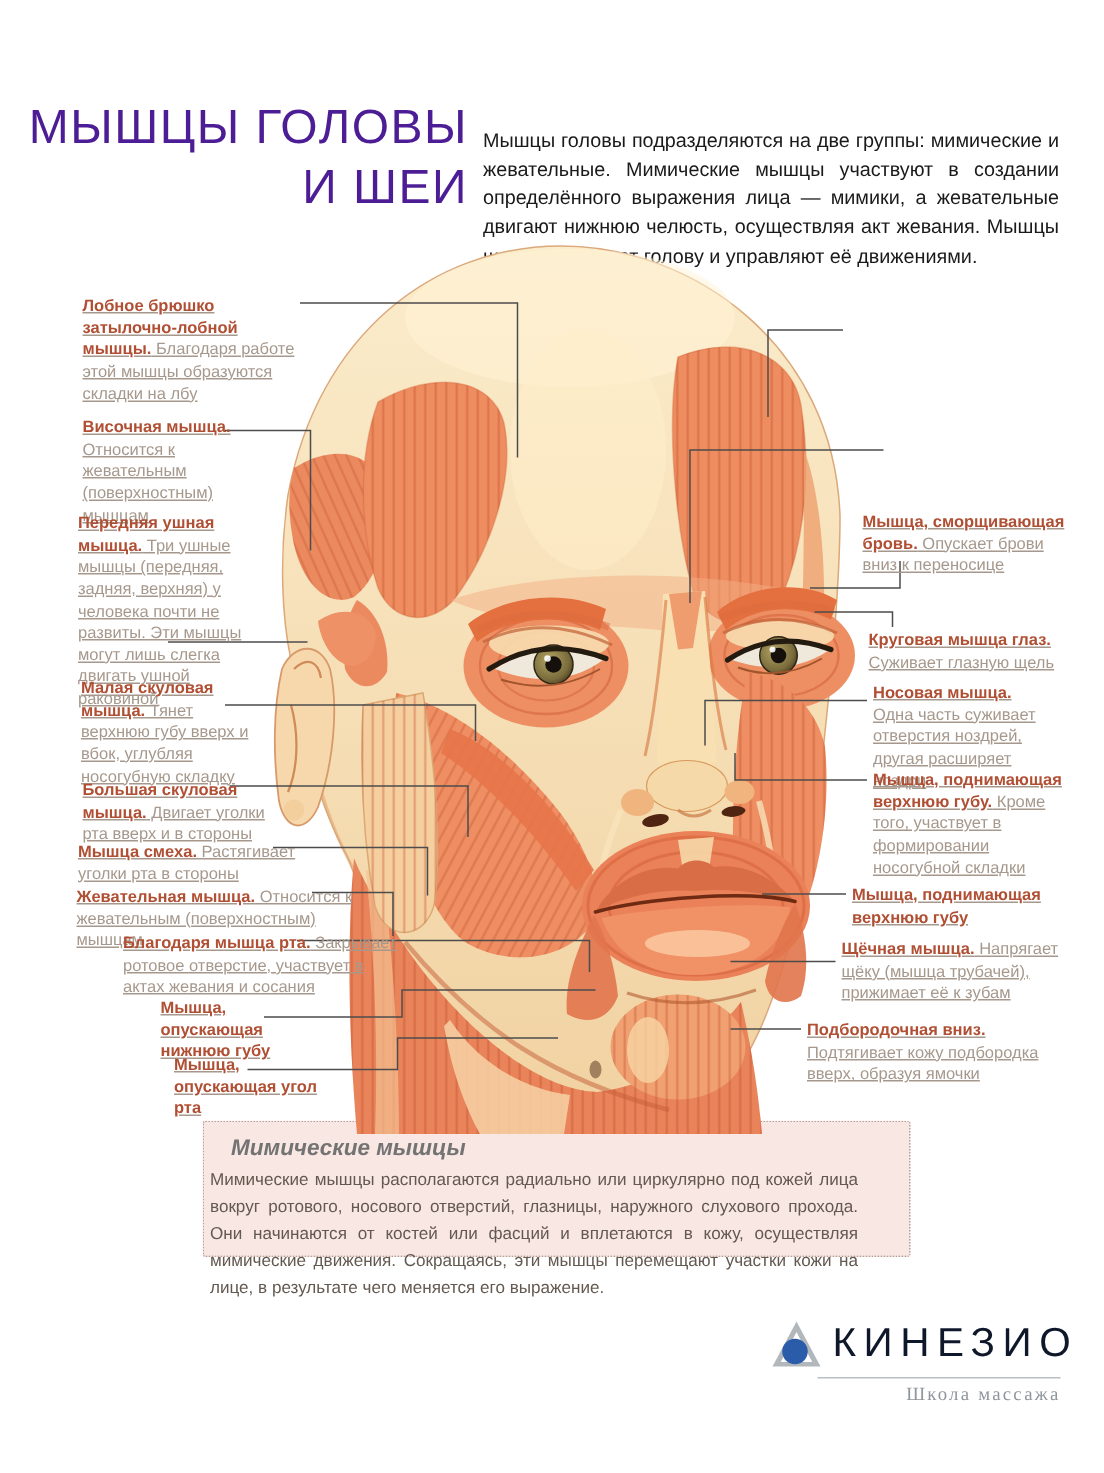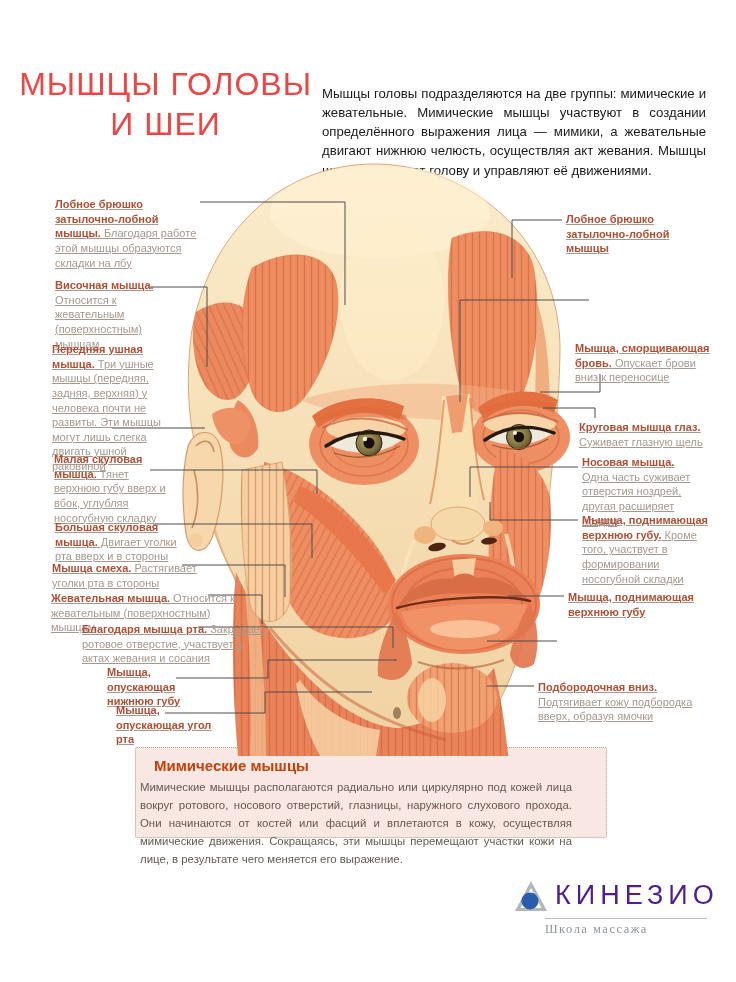--- a/index.html
+++ b/index.html
@@ -1,35 +1,35 @@
 <!DOCTYPE html>
 <html><head>
 <meta charset="utf-8">
 <style>
   html,body{margin:0;padding:0;background:#e8e8e8;}
   .poster{position:relative;width:736px;height:982px;background:#ffffff;overflow:hidden;
           font-family:"Liberation Sans",sans-serif;margin:0 auto;}
-  .title{position:absolute;right:424px;top:64px;text-align:center;color:#ef4444;
+  .title{position:absolute;right:424px;top:64px;text-align:right;color:#4c1d95;
          font-size:32px;line-height:40px;font-weight:500;letter-spacing:1px;white-space:nowrap;}
   .intro{position:absolute;left:322px;top:60px;width:384px;font-size:13.2px;line-height:1.45;
          font-weight:500;color:#1a1a1a;text-align:justify;margin-top:24px;}
   .lbl{position:absolute;font-size:11px;line-height:1.33;color:#a6988c;font-weight:500;z-index:3;text-decoration:underline;}
   .lbl b{color:#b04f33;font-weight:700;}
   .face-svg{position:absolute;left:0;top:0;z-index:2;}
   .infobox{position:absolute;left:135px;top:747px;width:472px;height:91px;z-index:1;
            background:#f9e7e3;border:1.5px dotted #b3a195;box-sizing:border-box;border-radius:2px;}
-  .infobox h3{margin:9px 0 4px 18px;font-size:15px;color:#c2410c;font-weight:700;}
+  .infobox h3{margin:9px 0 4px 18px;font-size:15px;color:#737373;font-weight:700;font-style:italic;}
   .infobox p{margin:0 0 0 4px;width:432px;font-size:11.4px;line-height:1.58;color:#645950;
              font-weight:500;text-align:justify;}
   .logo{position:absolute;left:513px;top:877px;width:200px;height:60px;z-index:3;}
   .logo .tri{position:absolute;left:0;top:2px;}
   .logo .brand{position:absolute;left:42px;top:0;font-size:27px;font-weight:500;letter-spacing:5px;
-               color:#4c1d95;line-height:36px;}
+               color:#0f172a;line-height:36px;}
   .logo .rule{position:absolute;left:32px;top:41px;width:162px;border-top:1px solid #b9bec2;}
-  .logo .tagline{position:absolute;left:32px;top:45px;width:162px;text-align:left;
+  .logo .tagline{position:absolute;left:32px;top:45px;width:162px;text-align:right;
                  font-family:"Liberation Serif",serif;font-size:12.5px;letter-spacing:1.5px;color:#8f959b;}
 </style>
 </head>
 <body>
 
 <div class="poster">
 
   <div class="title">
     <div>МЫШЦЫ ГОЛОВЫ</div>
     <div>И ШЕИ</div>
@@ -207,26 +207,26 @@
   <div class="lbl" style="left:55px;top:278px;width:120px"><b>Височная мышца.</b><span> Относится к жевательным (поверхностным) мышцам</span></div>
   <div class="lbl" style="left:52px;top:342px;width:122px"><b>Передняя ушная мышца.</b><span> Три ушные мышцы (передняя, задняя, верхняя) у человека почти не развиты. Эти мышцы могут лишь слегка двигать ушной раковиной</span></div>
   <div class="lbl" style="left:54px;top:452px;width:120px"><b>Малая скуловая мышца.</b><span> Тянет верхнюю губу вверх и вбок, углубляя носогубную складку</span></div>
   <div class="lbl" style="left:55px;top:520px;width:128px"><b>Большая скуловая мышца.</b><span> Двигает уголки рта вверх и в стороны</span></div>
   <div class="lbl" style="left:52px;top:561px;width:160px"><b>Мышца смеха.</b><span> Растягивает уголки рта в стороны</span></div>
   <div class="lbl" style="left:51px;top:591px;width:196px"><b>Жевательная мышца.</b><span> Относится к жевательным (поверхностным) мышцам</span></div>
   <div class="lbl" style="left:82px;top:622px;width:185px"><b>Благодаря мышца рта.</b><span> Закрывает ротовое отверстие, участвует в актах жевания и сосания</span></div>
   <div class="lbl" style="left:107px;top:665px;width:112px"><b>Мышца, опускающая нижнюю губу</b><span></span></div>
   <div class="lbl" style="left:116px;top:703px;width:112px"><b>Мышца, опускающая угол рта</b><span></span></div>
 
-  <div class="lbl" style="left:566px;top:212px;width:110px"><b>Лобное брюшко затылочно-лобной мышцы</b><span></span></div>
   <div class="lbl" style="left:575px;top:341px;width:142px"><b>Мышца, сморщивающая бровь.</b><span> Опускает брови вниз к переносице</span></div>
   <div class="lbl" style="left:579px;top:420px;width:138px"><b>Круговая мышца глаз.</b><span> Суживает глазную щель</span></div>
   <div class="lbl" style="left:582px;top:455px;width:118px"><b>Носовая мышца.</b><span> Одна часть суживает отверстия ноздрей, другая расширяет ноздри</span></div>
   <div class="lbl" style="left:582px;top:513px;width:128px"><b>Мышца, поднимающая верхнюю губу.</b><span> Кроме того, участвует в формировании носогубной складки</span></div>
   <div class="lbl" style="left:568px;top:590px;width:135px"><b>Мышца, поднимающая верхнюю губу</b><span></span></div>
+  <div class="lbl" style="left:561px;top:626px;width:152px"><b>Щёчная мышца.</b><span> Напрягает щёку (мышца трубачей), прижимает её к зубам</span></div>
   <div class="lbl" style="left:538px;top:680px;width:174px"><b>Подбородочная вниз.</b><span> Подтягивает кожу подбородка вверх, образуя ямочки</span></div>
 
   <div class="infobox">
     <h3>Мимические мышцы</h3>
     <p>Мимические мышцы располагаются радиально или циркулярно под кожей лица вокруг ротового, носового отверстий, глазницы, наружного слухового прохода. Они начинаются от костей или фасций и вплетаются в кожу, осуществляя мимические движения. Сокращаясь, эти мышцы перемещают участки кожи на лице, в результате чего меняется его выражение.</p>
   </div>
 
   <div class="logo">
     <svg class="tri" width="36" height="36" viewBox="0 0 36 36">
       <path d="M18,2 L34,32 L2,32 Z" fill="#b2b7bc"></path>

